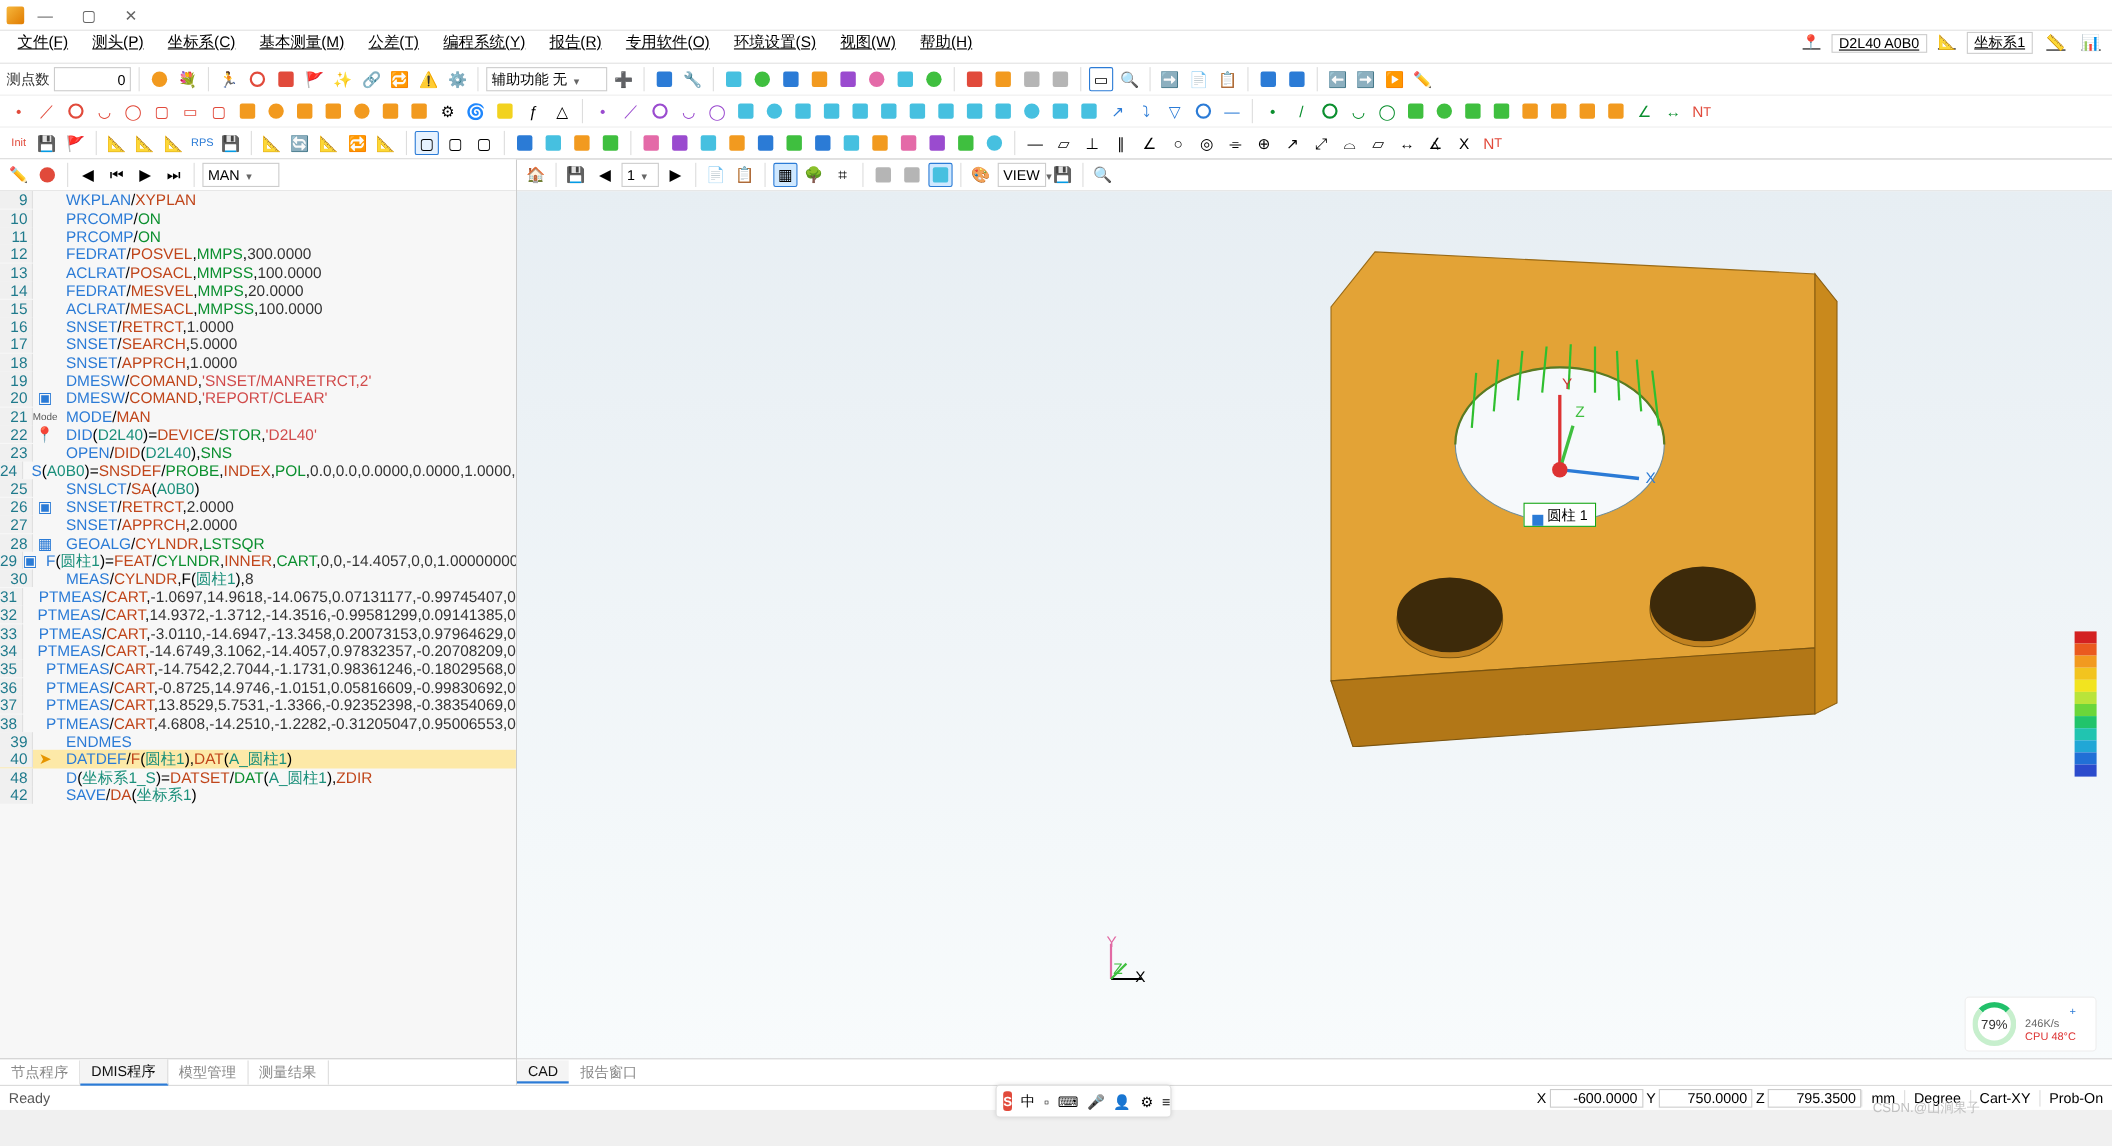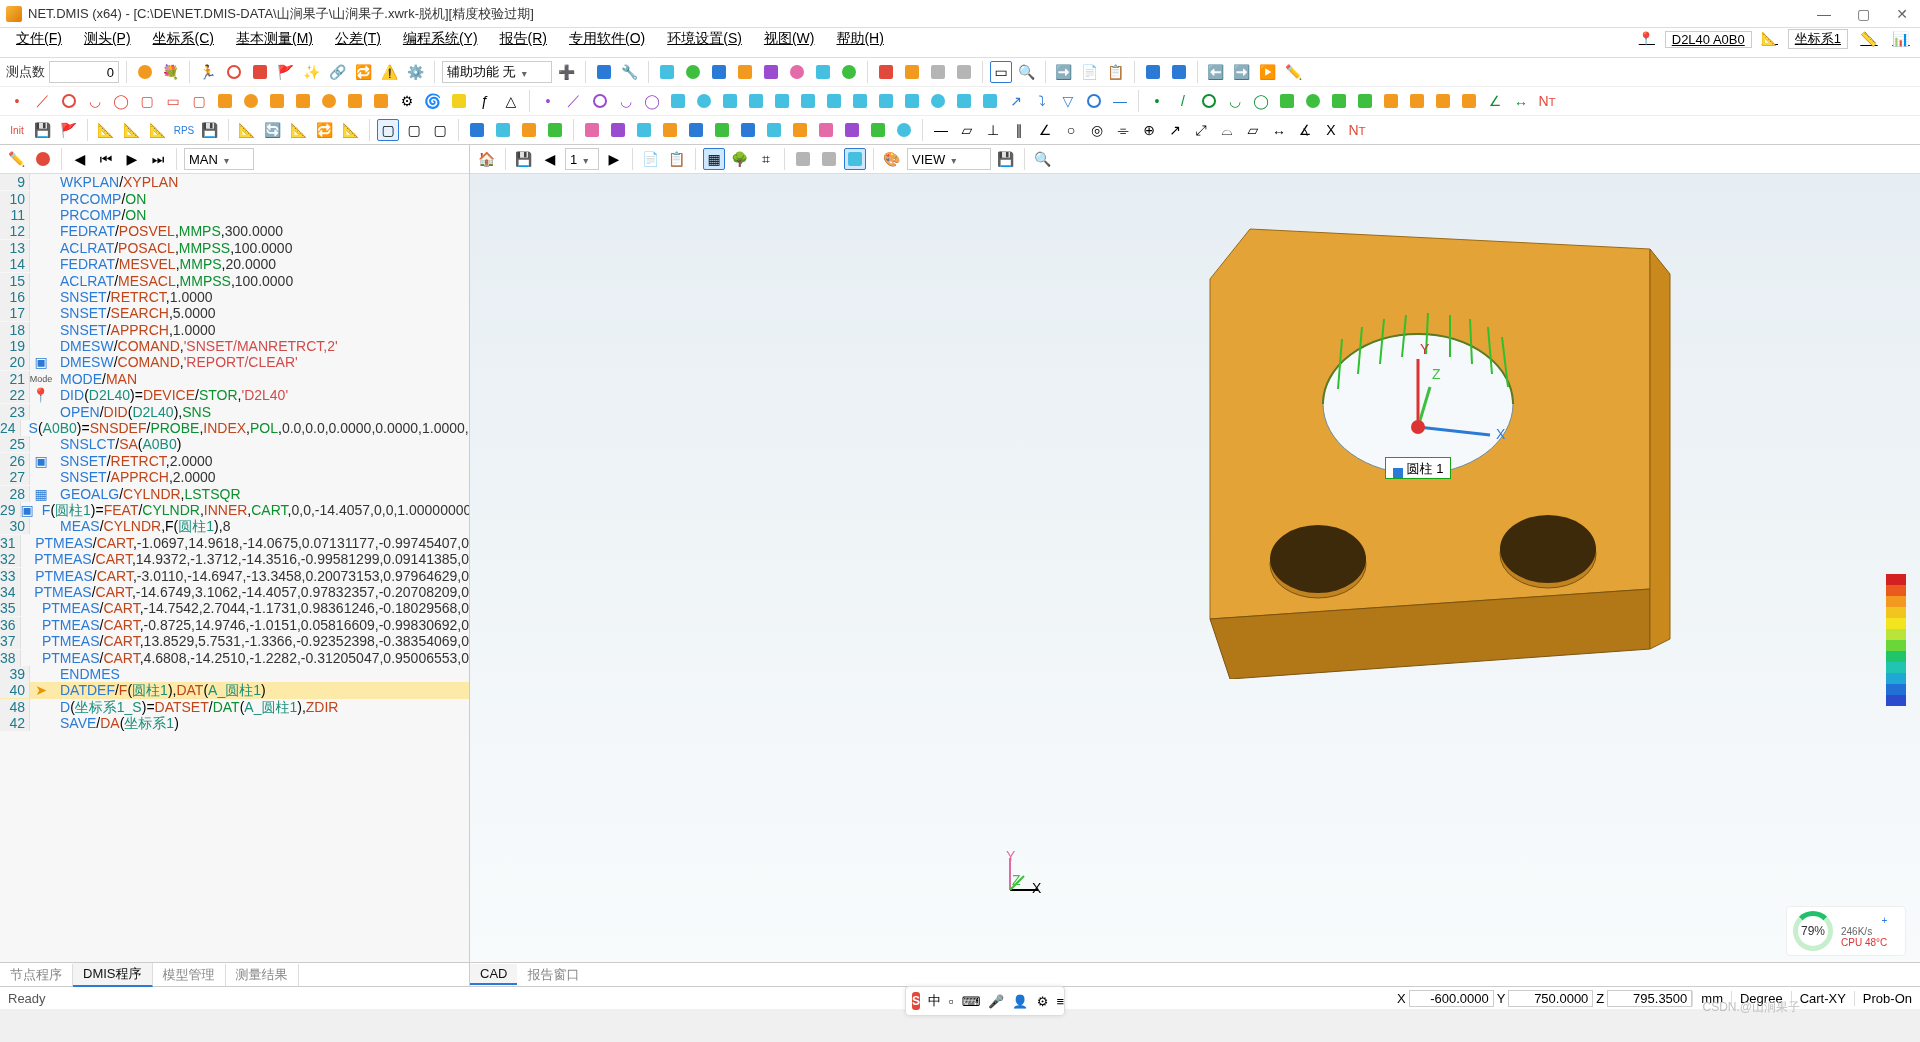--- a/index.html
+++ b/index.html
@@ -107,21 +107,20 @@
 .ime .logo { width:18px; height:18px; background:#e14a3b; border-radius:3px; color:#fff; font-size:12px; font-weight:bold; display:flex; align-items:center; justify-content:center;}
 .ime .ch { font-size:13px; }
 
 .watermark { position:fixed; right:120px; bottom:26px; font-size:12px; color:#c0c0c0; }
 </style>
 </head>
 <body>
 
 <div class="titlebar">
   <span class="app-icon"></span>
-  <span class="title-text">NET.DMIS (x64) - [C:\DE\NET.DMIS-DATA\山涧果子\山涧果子.xwrk-脱机][精度校验过期]</span>
   <div class="win-btns">
     <span>—</span>
     <span>▢</span>
     <span>✕</span>
   </div>
 </div>
 
 <div class="menubar">
   <span class="menu-item">文件(F)</span>
   <span class="menu-item">测头(P)</span>
@@ -558,21 +557,21 @@
           <span class="shape i-gray"></span>
         </span>
       <span class="tb">
           <span class="shape i-gray"></span>
         </span>
       <span class="tb" style="border:1px solid #2b7bd6;background:#cfe8ff">
           <span class="shape i-cyan"></span>
         </span>
       <span class="sep"></span>
       <span class="tb">🎨</span>
-      <span class="combobox" style="width:84px">
+      <span class="combobox" style="width:44px">
         <span>VIEW</span>
           <span class="dd"></span>
       </span>
       <span class="tb">💾</span>
       <span class="sep"></span>
       <span class="tb">🔍</span>
     </div>
 
     <div class="viewport">
 

